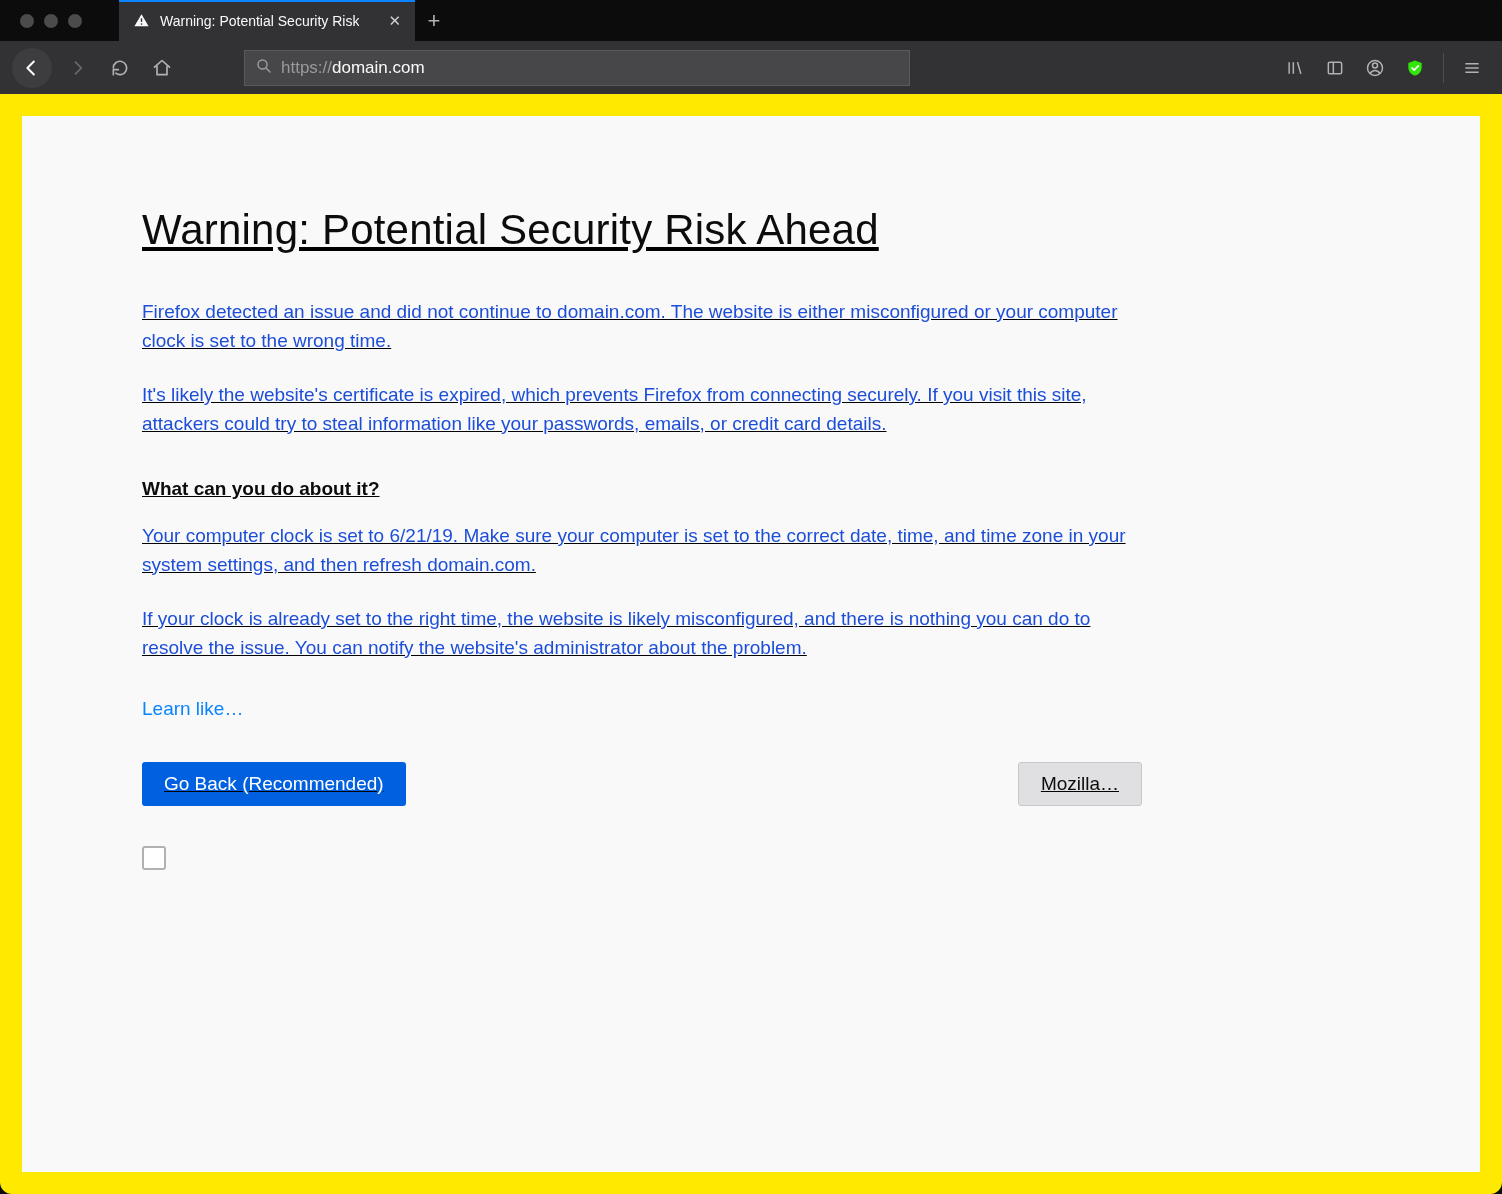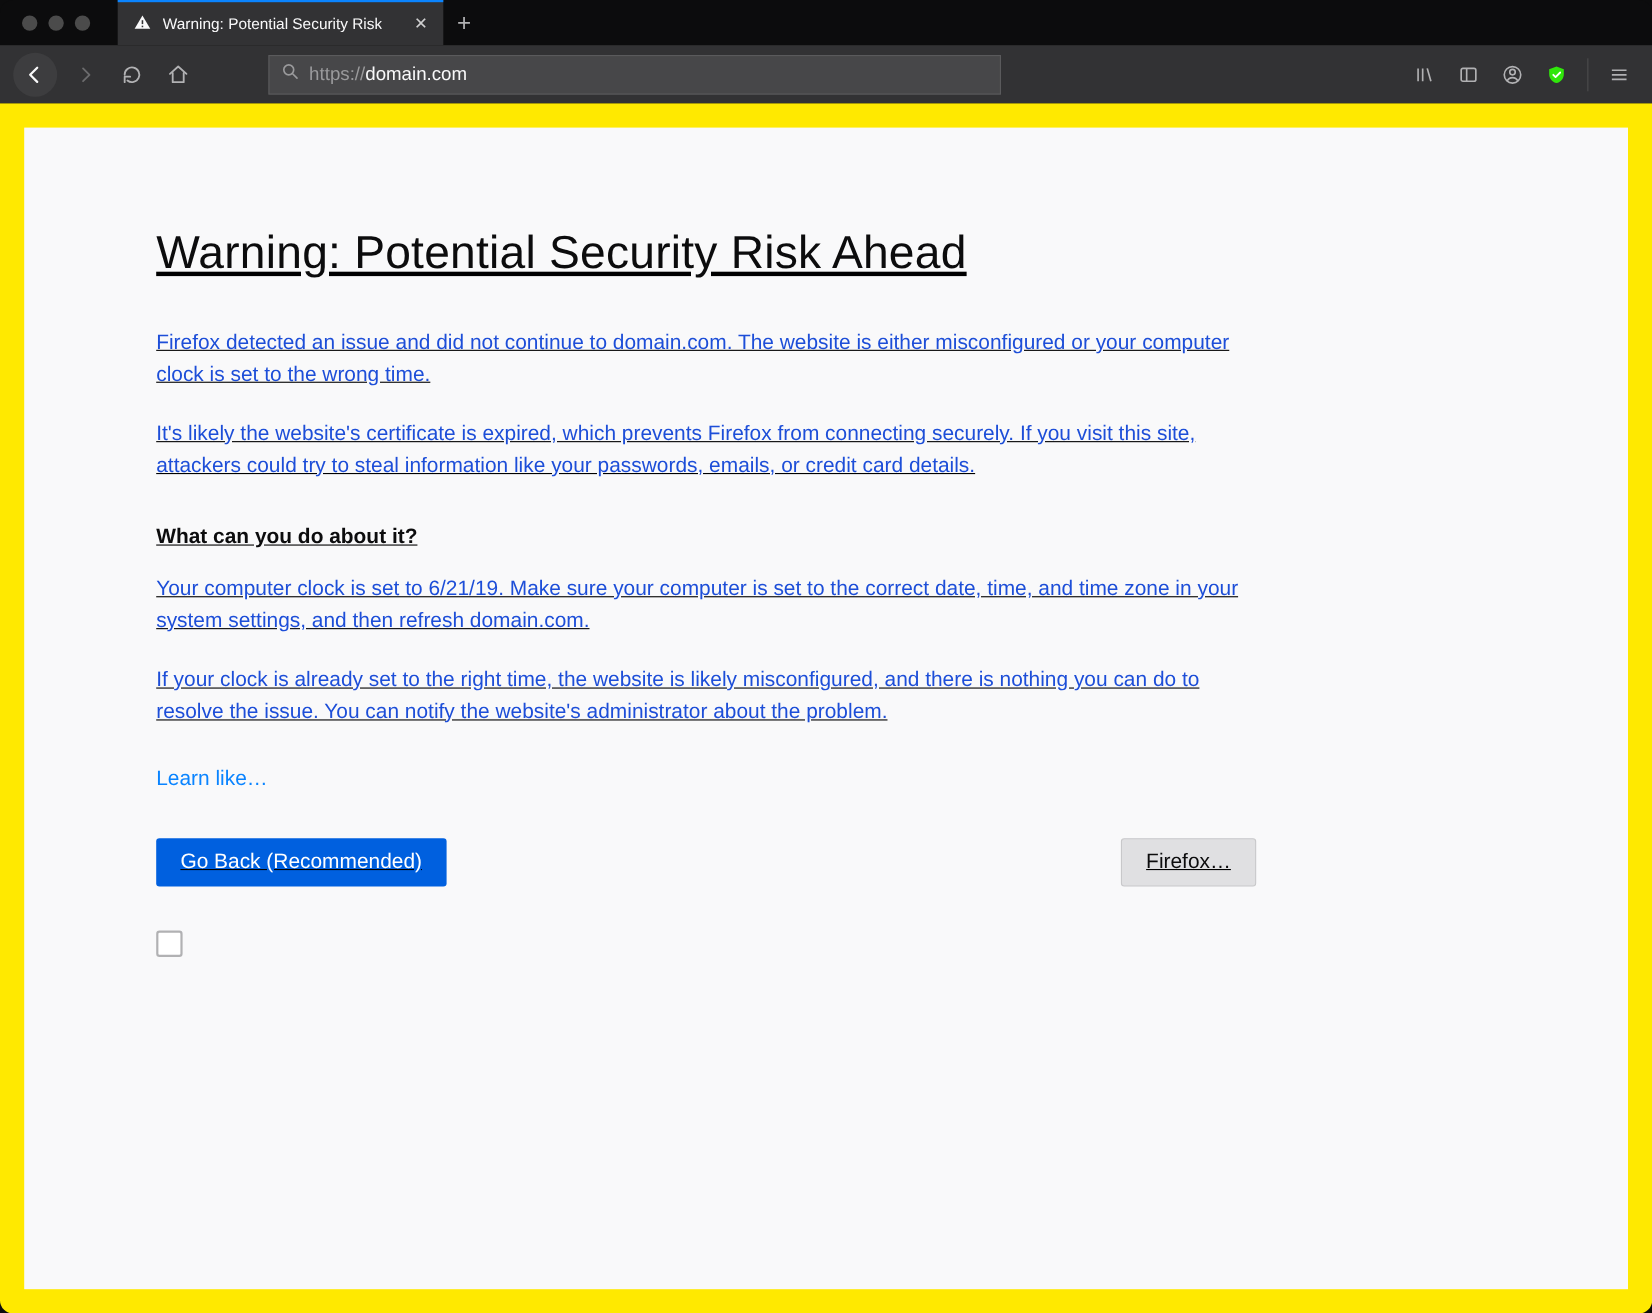--- a/index.html
+++ b/index.html
@@ -3,21 +3,21 @@
 <meta charset="utf-8">
 <style>
   * { box-sizing: border-box; margin: 0; padding: 0; }
   html, body { width: 1502px; height: 1194px; font-family: -apple-system, BlinkMacSystemFont, "Segoe UI", Helvetica, Arial, sans-serif; }
   body { background: #0c0c0d; border-radius: 12px; overflow: hidden; display: flex; flex-direction: column; }
 
   
   .titlebar { height: 41px; background: #0c0c0d; display: flex; align-items: center; position: relative; }
   .traffic-lights { display: flex; gap: 10px; padding-left: 20px; }
   .traffic-lights .dot { width: 14px; height: 14px; border-radius: 50%; background: #4b4b4b; }
-  .tabstrip { display: flex; align-items: stretch; margin-left: 25px; height: 41px; }
+  .tabstrip { display: flex; align-items: stretch; margin-left: 37px; height: 41px; }
   .tab { display: flex; align-items: center; background: #323234; color: #f9f9fa; padding: 0 14px; gap: 10px; min-width: 296px; position: relative; }
   .tab::before { content: ""; position: absolute; top: 0; left: 0; right: 0; height: 2px; background: #0a84ff; }
   .tab .tab-title { font-size: 14px; white-space: nowrap; overflow: hidden; max-width: 210px; }
   .tab .close-x { color: #cfcfd0; font-size: 15px; margin-left: auto; cursor: pointer; }
   .newtab { width: 38px; display: flex; align-items: center; justify-content: center; color: #b1b1b3; font-size: 22px; cursor: pointer; }
   .warn-icon svg { width: 17px; height: 17px; display: block; }
 
   
   .toolbar { height: 53px; background: #323234; display: flex; align-items: center; padding: 0 12px; gap: 6px; }
   .tbtn { width: 36px; height: 36px; display: flex; align-items: center; justify-content: center; border-radius: 4px; color: #b1b1b3; cursor: pointer; }
@@ -155,20 +155,20 @@
     <div class="page">
       <h1>Warning: Potential Security Risk Ahead</h1>
       <p class="para">Firefox detected an issue and did not continue to domain.com. The website is either misconfigured or your computer clock is set to the wrong time.</p>
       <p class="para">It's likely the website's certificate is expired, which prevents Firefox from connecting securely. If you visit this site, attackers could try to steal information like your passwords, emails, or credit card details.</p>
       <p class="subhead">What can you do about it?</p>
       <p class="para">Your computer clock is set to 6/21/19. Make sure your computer is set to the correct date, time, and time zone in your system settings, and then refresh domain.com.</p>
       <p class="para">If your clock is already set to the right time, the website is likely misconfigured, and there is nothing you can do to resolve the issue. You can notify the website's administrator about the problem.</p>
       <a class="learn-link">Learn like…</a>
       <div class="button-row">
         <button class="btn btn-primary">Go Back (Recommended)</button>
-        <button class="btn btn-secondary">Firefox…</button>
+        <button class="btn btn-secondary">Mozilla…</button>
       </div>
       <div class="report-row">
         <div class="chk"></div>
       </div>
     </div>
   </div>
 </div>
 
 </body></html>

